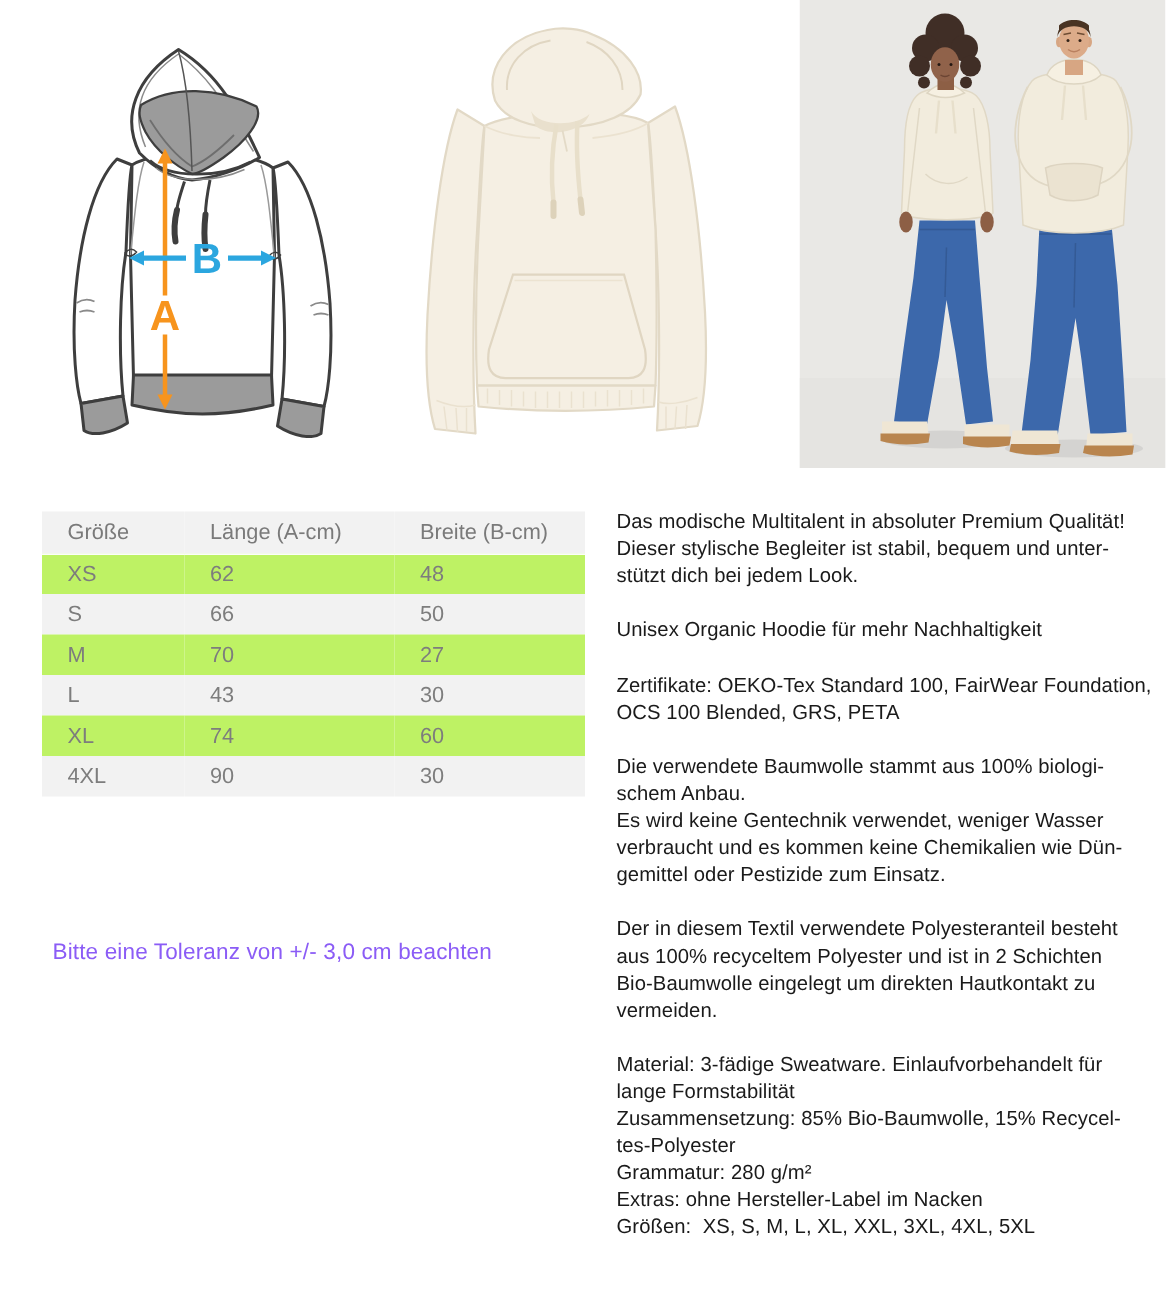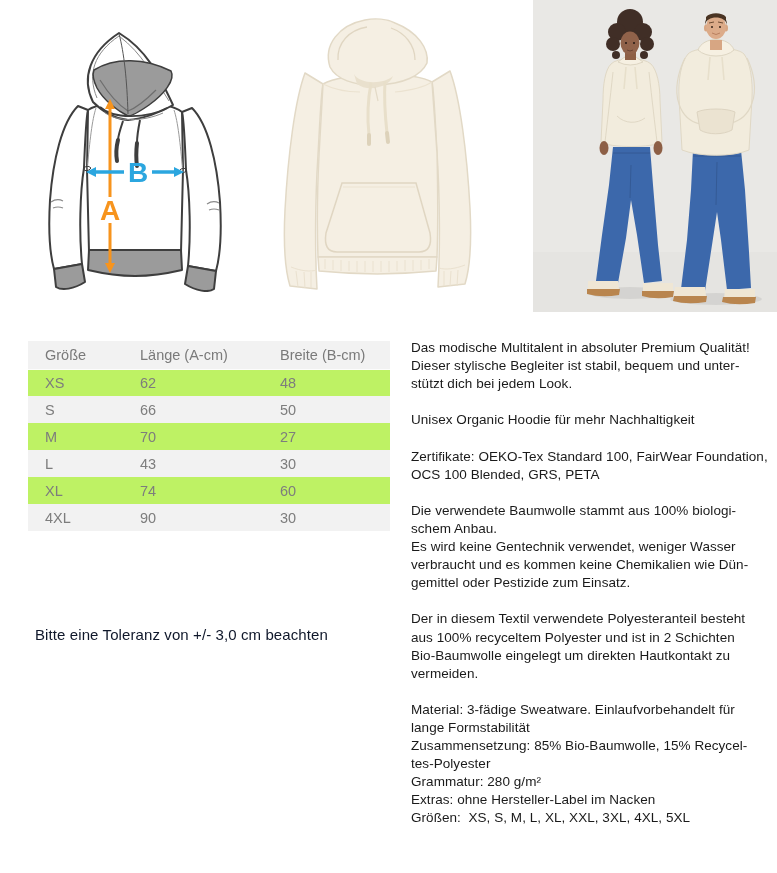--- a/index.html
+++ b/index.html
@@ -21,21 +21,21 @@
   th, td {
     text-align:left; padding-left:17px; font-weight:400;
     font-size:14.5px; color:#7d7d7d; vertical-align:middle;
   }
   thead th { height:28px; background:#f2f2f2; color:#7a7a7a; border-bottom:1px solid #fcfcfc; }
   tbody td { height:27px; }
   tr.row-dark  td { background:#bef264; }
   tr.row-light td { background:#f2f2f2; }
 
   #tolerance {
-    left:35px; top:626px; font-size:15px; color:#0f172a; letter-spacing:0.1px;
+    left:35px; top:626px; font-size:15px; color:#8b5cf6; letter-spacing:0.1px;
   }
 
   #description {
     left:411px; top:339px; width:362px;
     font-size:13.5px; line-height:18.1px; color:#1a1a1a;
     white-space:pre; letter-spacing:0.05px;
   }
 
   svg { display:block; width:100%; height:100%; }
   .measure-label { font-family:"Liberation Sans", sans-serif; font-weight:bold; }

